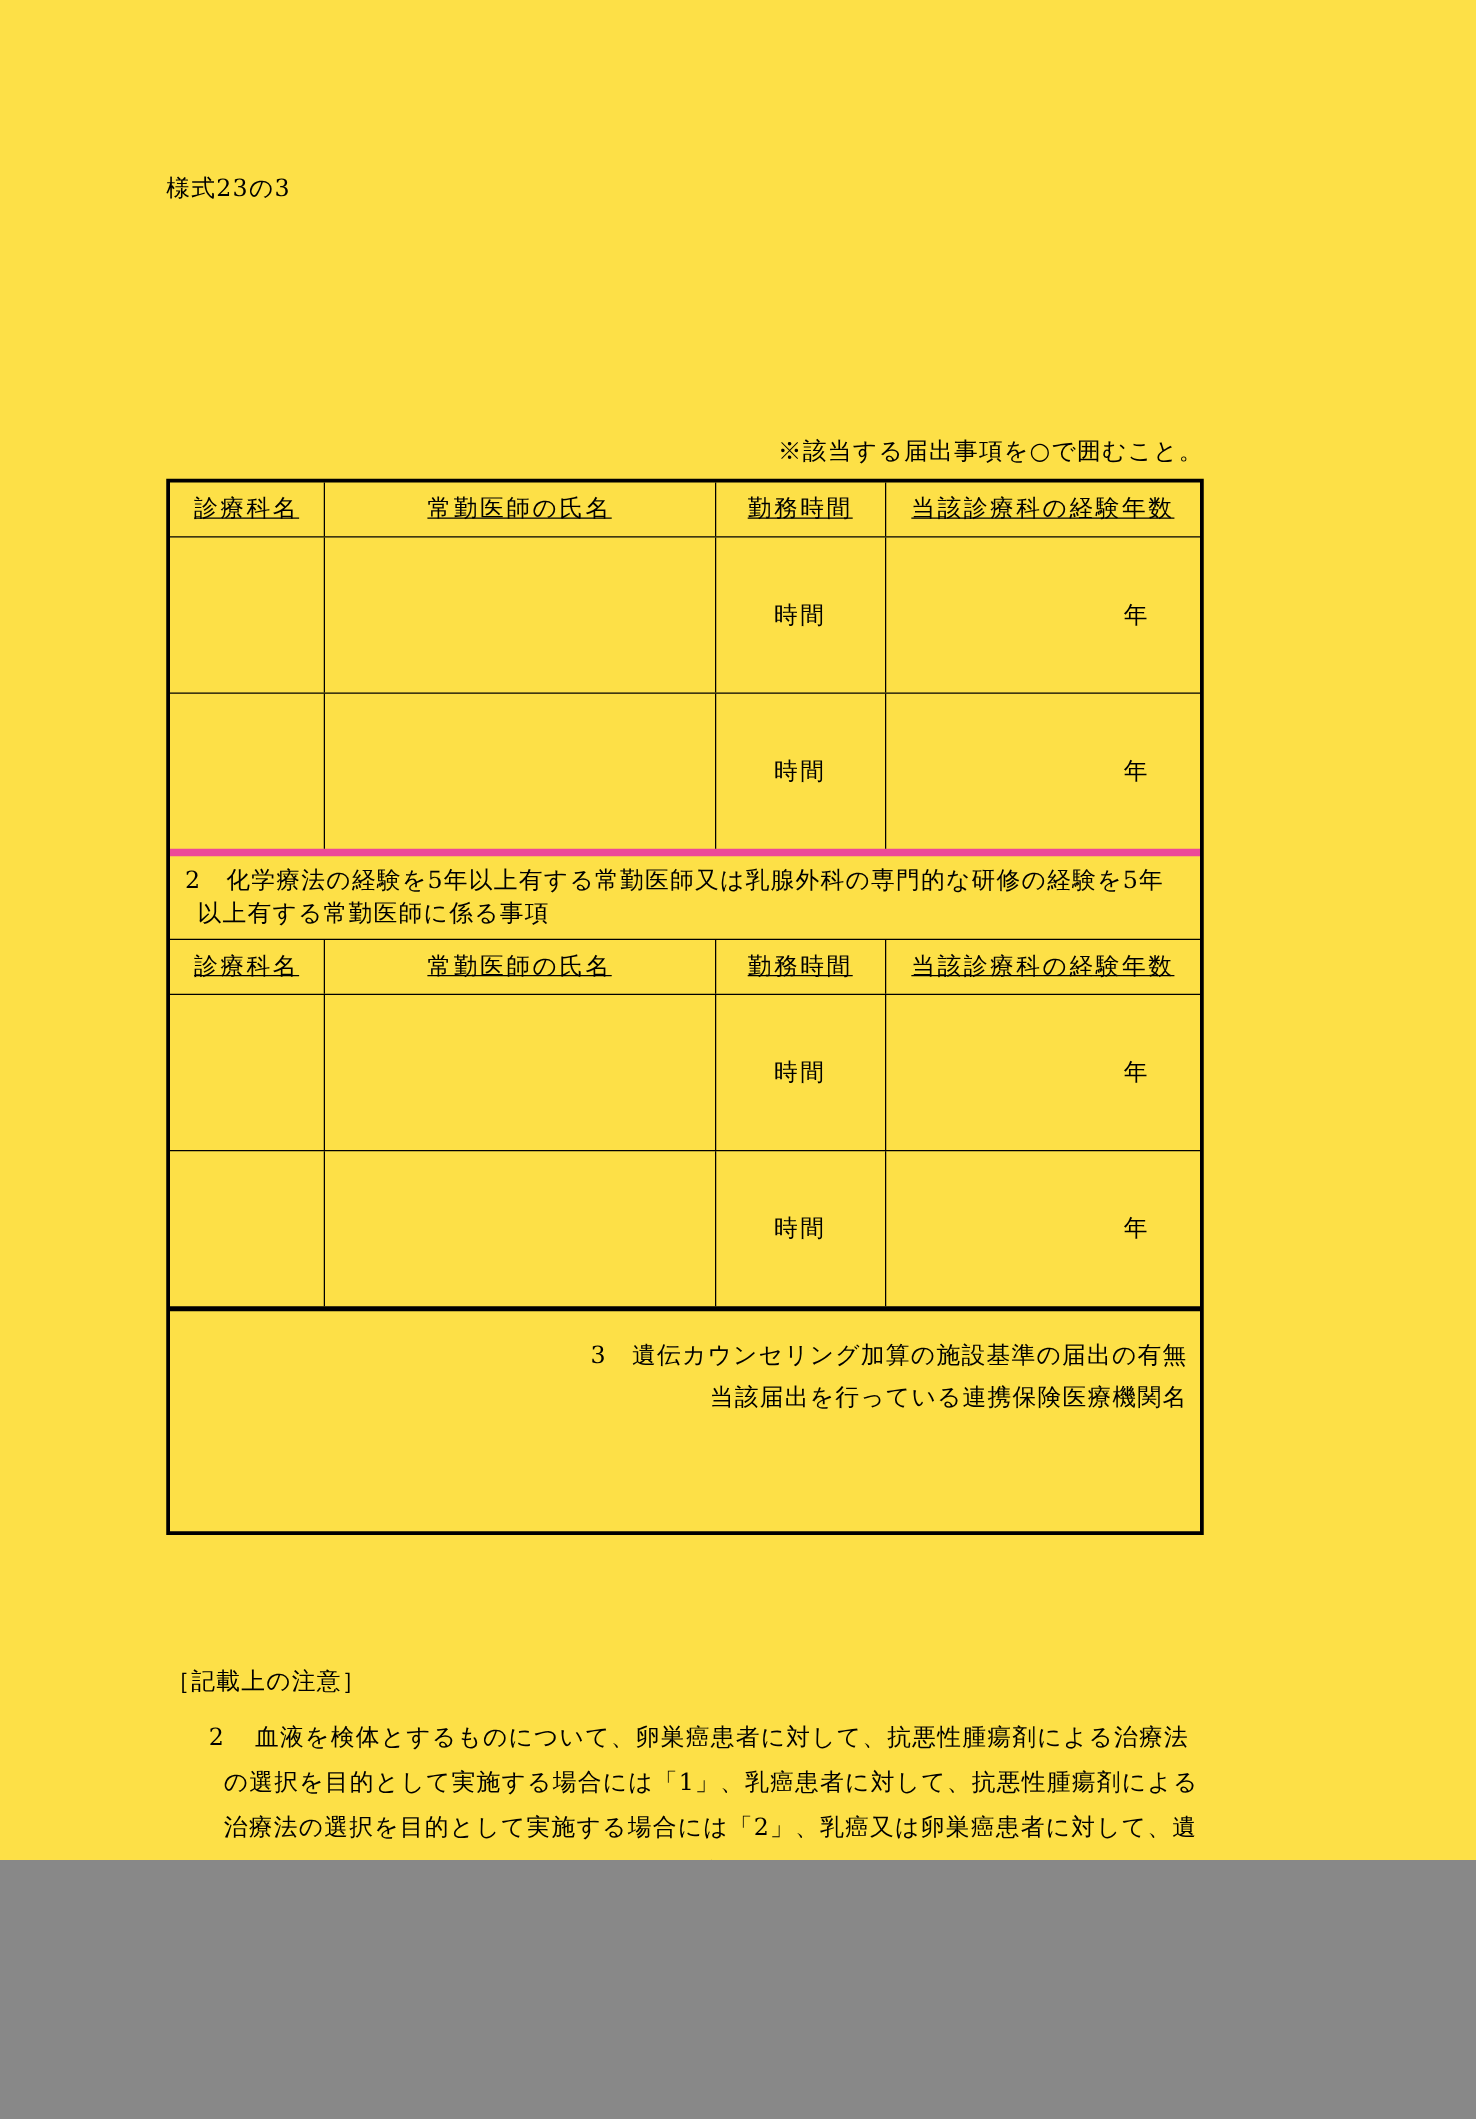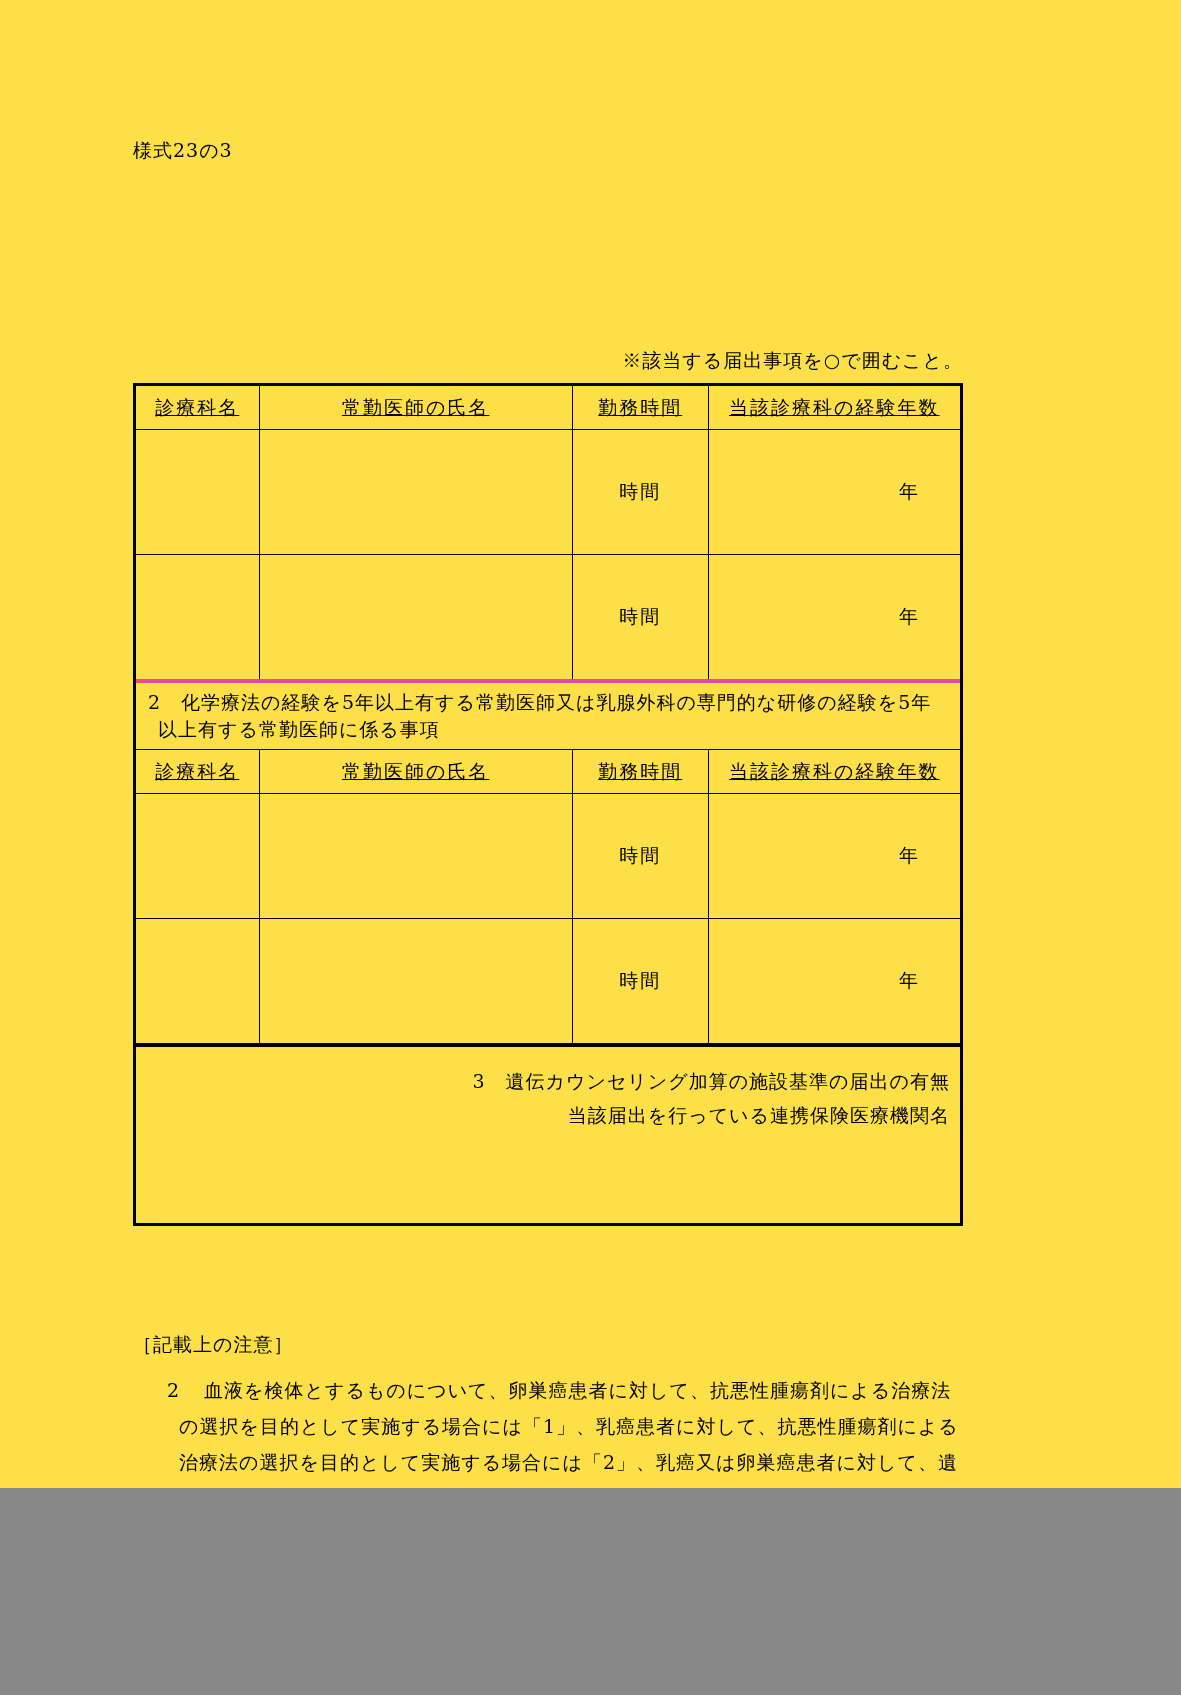--- a/index.html
+++ b/index.html
@@ -59,21 +59,21 @@
     width: 830px;
     border: 3px solid #000;
   }
   .sec-heading {
     padding: 6px 10px 6px 22px;
     border-bottom: 1px solid #000;
     line-height: 27px;
     letter-spacing: 1px;
   }
   .sec-heading .sec-no { margin-left: -10px; margin-right: 20px; }
-  .sec2 { border-top: 4px solid #ec4899; }
+  .sec2 { border-top: 6px solid #ec4899; }
   .col-header {
     display: grid;
     grid-template-columns: 15% 38% 16.5% 30.5%;
     border-bottom: 1px solid #000;
     text-decoration: underline;
   }
   .col-header .hcell {
     height: 43px;
     line-height: 43px;
     text-align: center;

